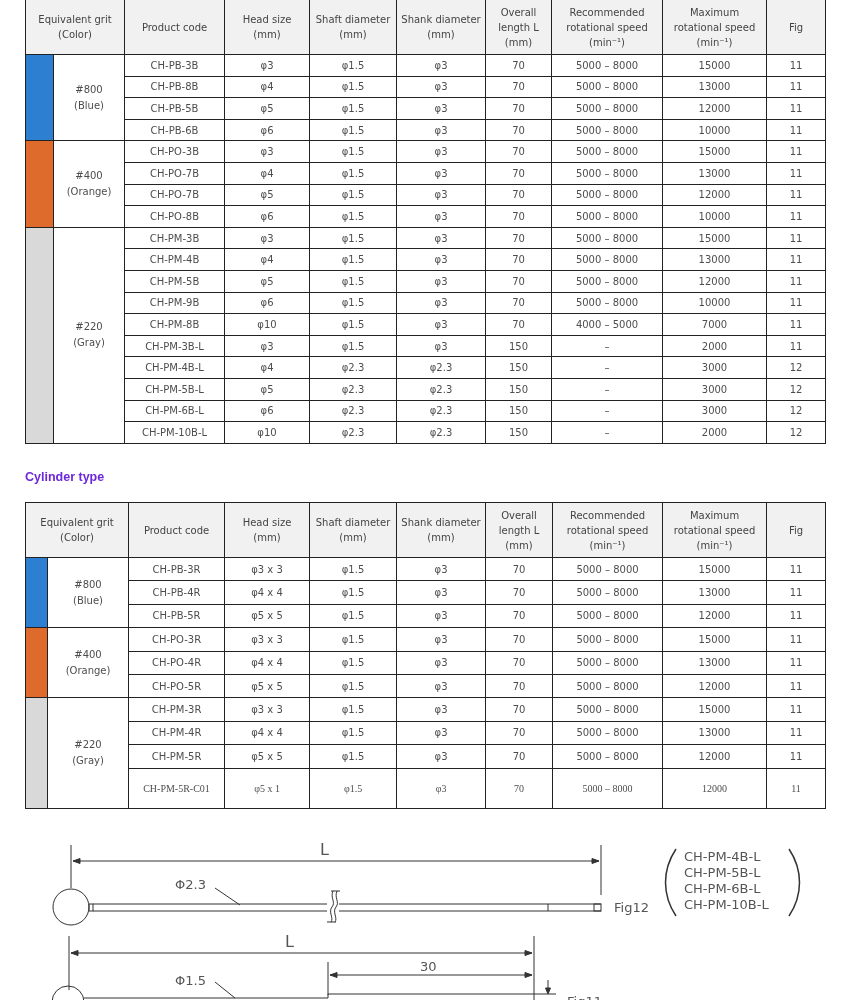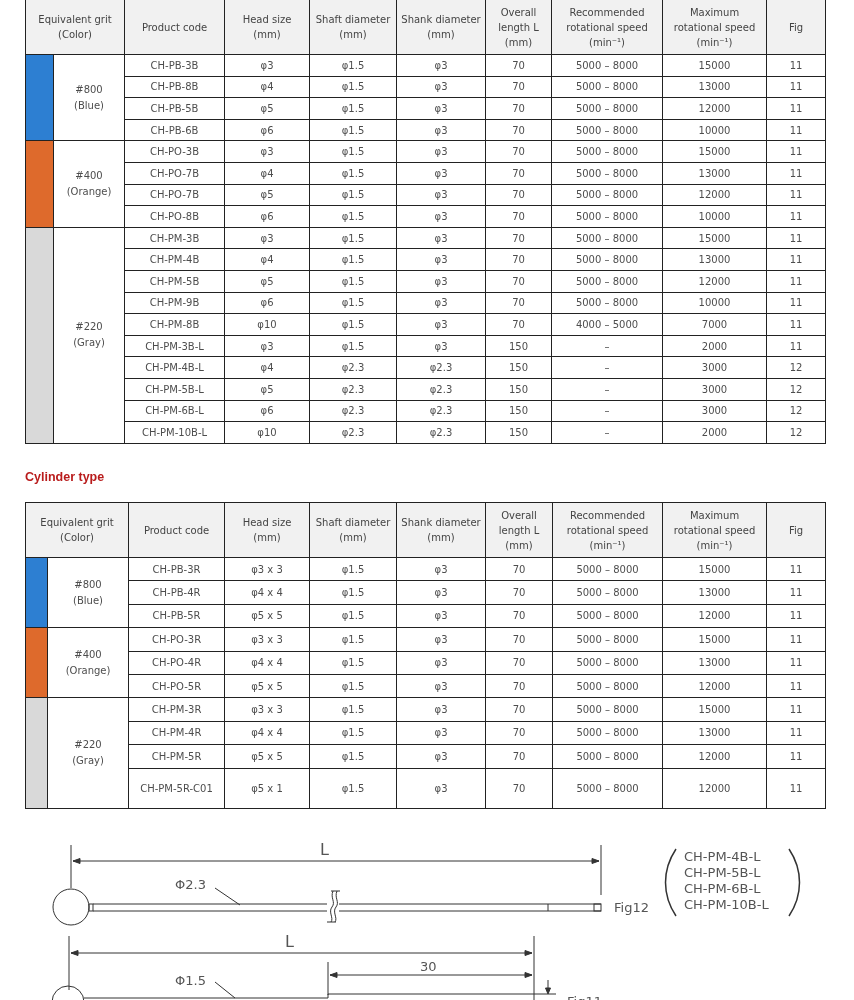--- a/index.html
+++ b/index.html
@@ -11,22 +11,22 @@
                padding:0; line-height:15px; }
   table.spec th { background:#f1f1f1; font-weight:normal; color:#444; font-size:10px; }
   .swatch { padding:0 !important; }
   .grit { line-height:16px !important; }
   #t1 { left:25px; top:-1px; width:800px; }
   #t1 tr.hdr { height:55px; }
   #t1 tr.r { height:21.6px; }
   #t2 { left:25px; top:502px; width:800px; }
   #t2 tr.hdr { height:55px; }
   #t2 tr.r { height:23.4px; }
-  #t2 tr.rt { height:40px; }
-  .section-title { position:absolute; left:25px; top:470px; font-size:12.5px; color:#b91c1c;
+  #t2 tr.rt { height:40px;font-family:Liberation Serif, serif; }
+  .section-title { position:absolute; left:25px; top:470px; font-size:12.5px; color:#6d28d9;
                    font-weight:bold; font-family:"Liberation Sans", sans-serif; }
   svg#drawing { position:absolute; left:0; top:830px; }
   svg text { font-family:"DejaVu Sans", sans-serif; fill:#555; }
 </style>
 </head>
 <body>
 
 <table id="t1" class="spec">
   <colgroup>
     <col style="width:28px">

